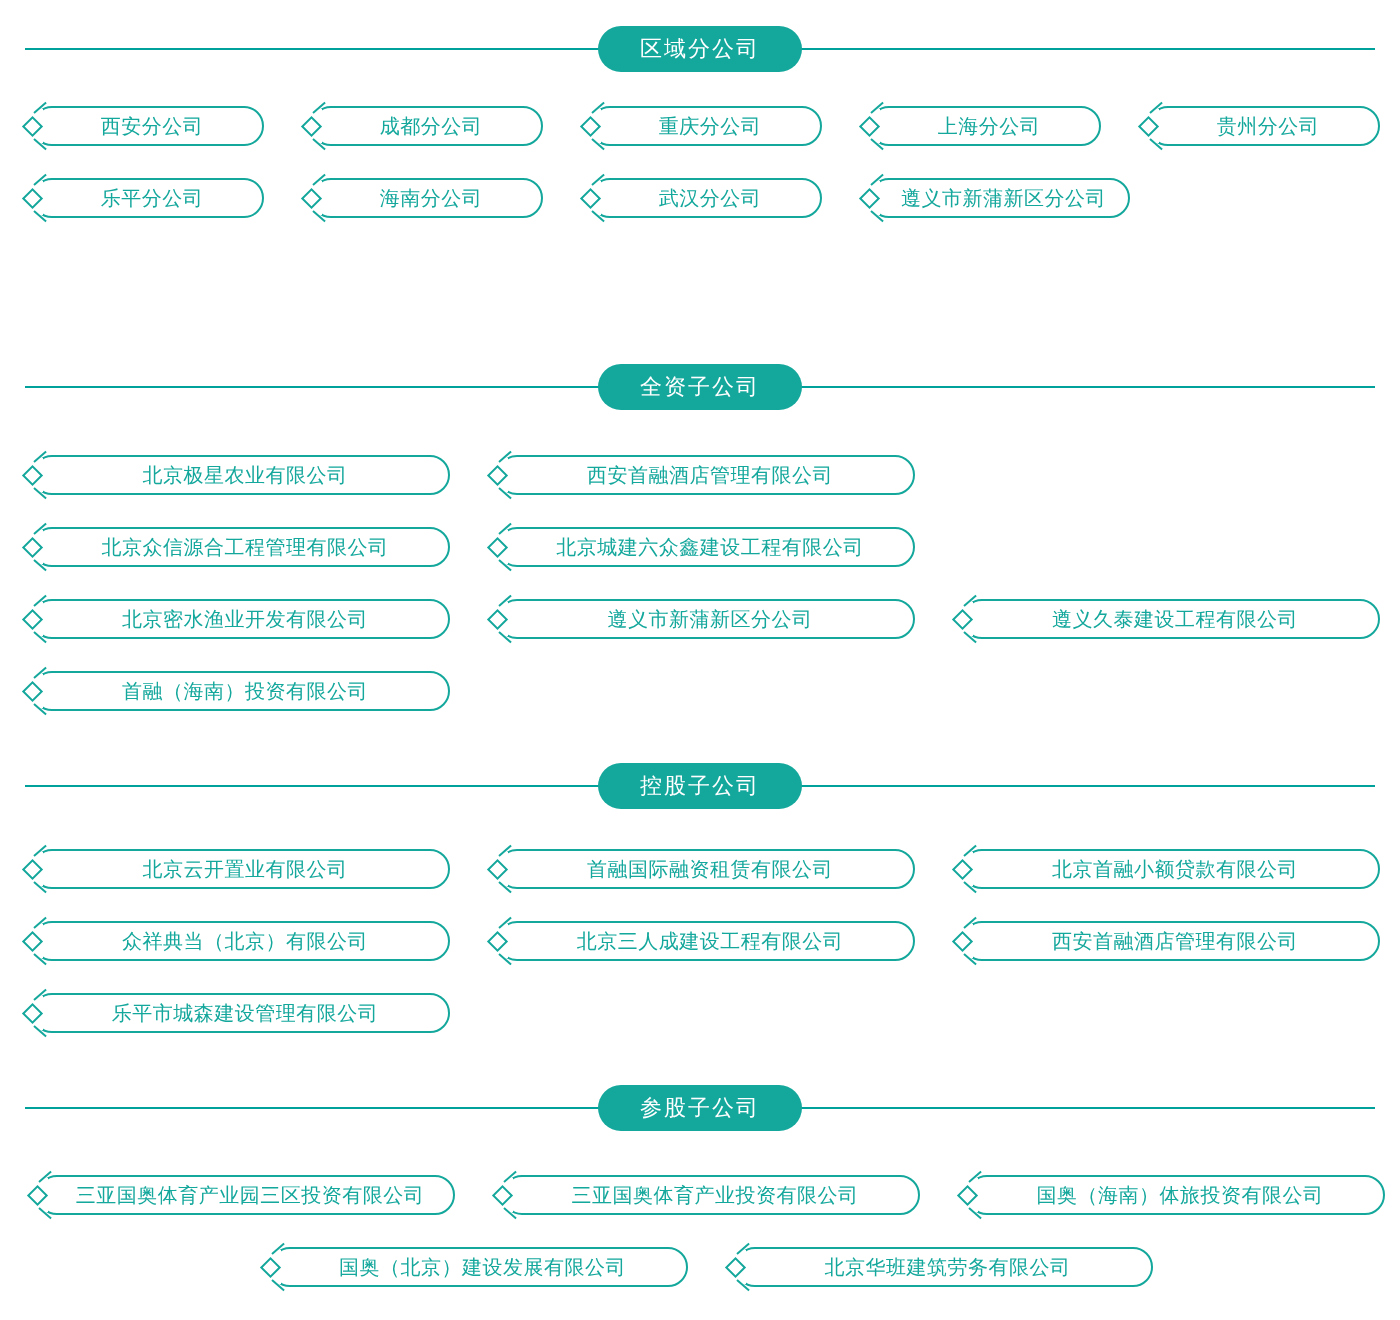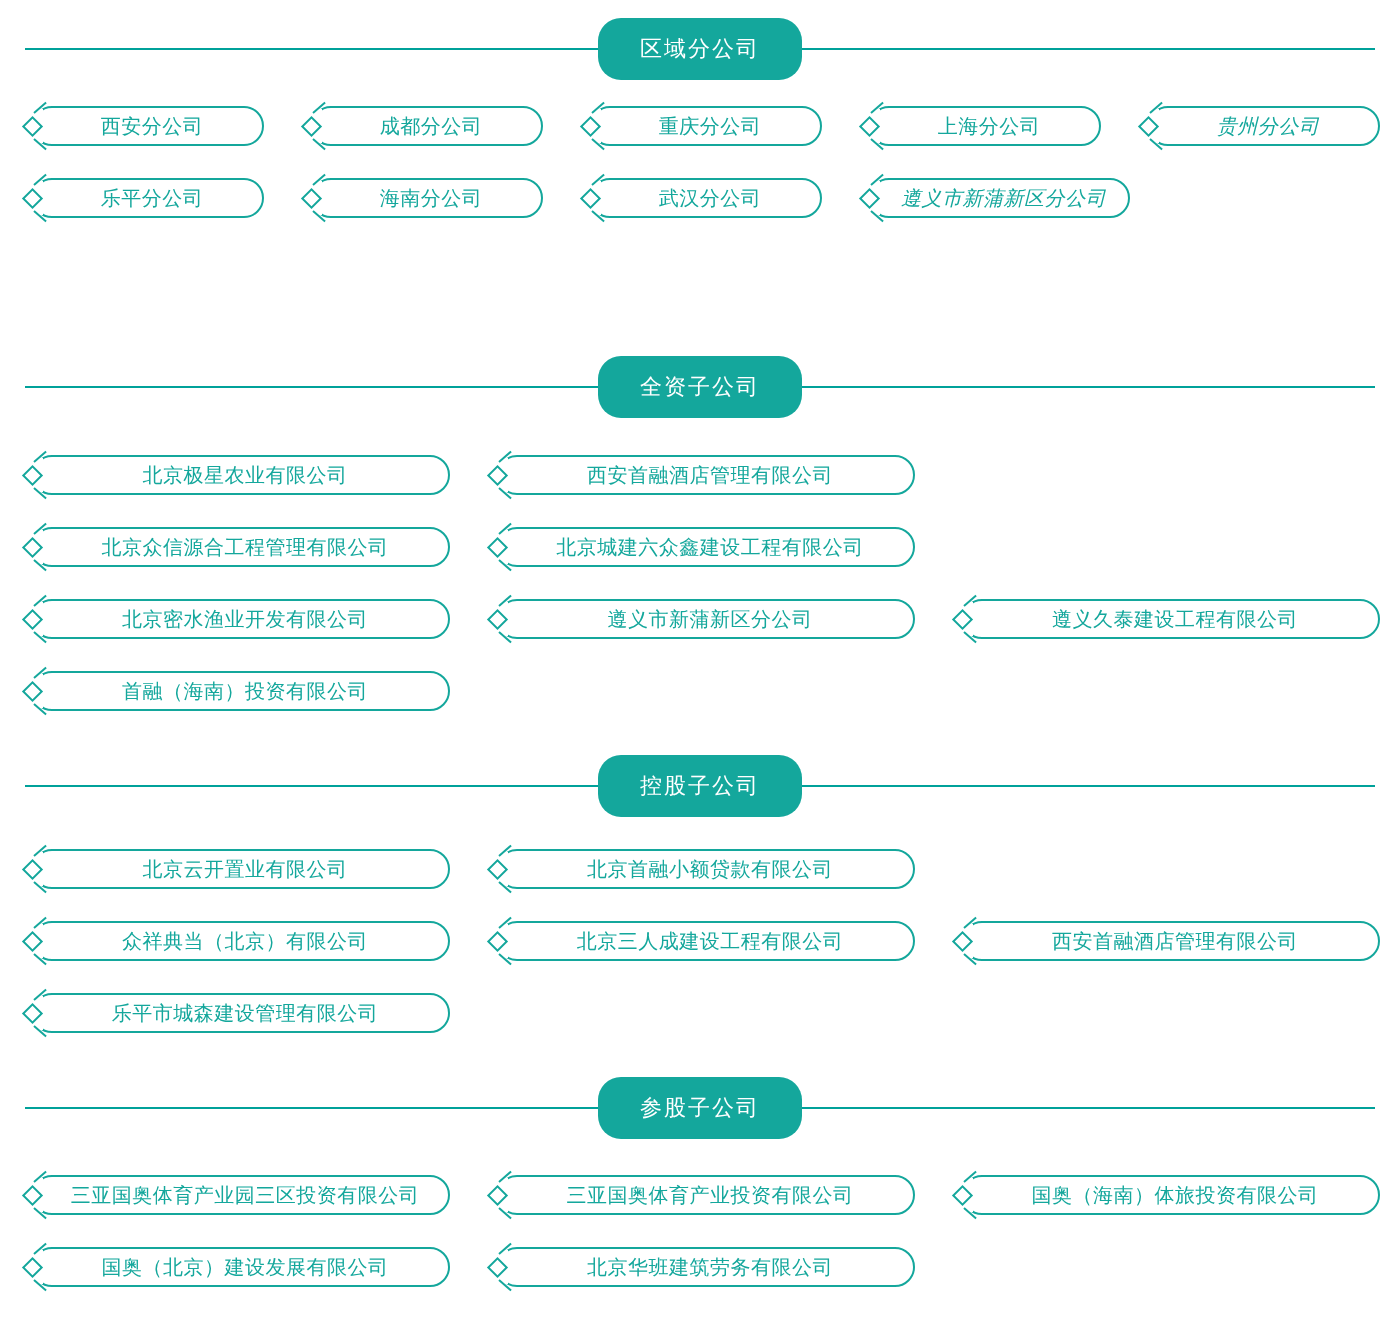--- a/index.html
+++ b/index.html
@@ -34,21 +34,21 @@
     height: 2px;
     background: #00a19a;
     transform: translateY(-1px);
   }
   .section-pill {
     position: relative;
     z-index: 2;
     background: #14a79c;
     color: #ffffff;
     border-radius: 23px;
-    height: 62px;
+    height: 46px;
     min-width: 204px;
     padding: 8px 26px;
     display: flex;
     align-items: center;
     justify-content: center;
     font-size: 22px;
     letter-spacing: 2px;
     line-height: 1;
     white-space: nowrap;
   }
@@ -134,21 +134,21 @@
     transform-origin: left center;
   }
 
   
   .group { padding-left: 25px; padding-right: 10px; border-radius: 14px; }
   .group .row { margin-bottom: 32px; }
   .group .row:last-child { margin-bottom: 0; }
 
   
   .branches .item { margin-right: 40px; }
-  .branches .item:last-child { margin-right: 0; font-style: italic; }
+  .branches .item:last-child { margin-right: 0; }
   .branches .body { min-width: 232px; }
 
   
   .cols3 .item { width: 425px; margin-right: 40px; }
   .cols3 .item:last-child { margin-right: 0; }
   .cols3 .body { width: 418px; }
 </style>
 <style>.section-pill{background:#14a79c;color:#ffffff;}.section-header .rule{background:#00a19a;}.item .diamond{border-color:#14a79c;background:#ffffff;}.item .body{border-color:#14a79c;color:#14a79c;}.item .notch{background:#ffffff;}.item .conn-top,.item .conn-bot{background:#14a79c;}</style></head>
 <body>
 
@@ -347,20 +347,29 @@
               <div class="body">
                 <span>北京云开置业有限公司</span>
               </div>
               <span class="notch"></span>
               <span class="conn-top"></span>
               <span class="conn-bot"></span>
             </div>
             <div class="item">
               <span class="diamond"></span>
               <div class="body">
+                <span>首融国际融资租赁有限公司</span>
+              </div>
+              <span class="notch"></span>
+              <span class="conn-top"></span>
+              <span class="conn-bot"></span>
+            </div>
+            <div class="item">
+              <span class="diamond"></span>
+              <div class="body">
                 <span>北京首融小额贷款有限公司</span>
               </div>
               <span class="notch"></span>
               <span class="conn-top"></span>
               <span class="conn-bot"></span>
             </div>
           </div>
           <div class="row">
             <div class="item">
               <span class="diamond"></span>
@@ -401,21 +410,21 @@
               <span class="conn-bot"></span>
             </div>
           </div>
         </div>
       </div>
       <div class="section" style="padding-top: 52px;">
         <div class="section-header">
           <div class="rule"></div>
           <div class="section-pill">参股子公司</div>
         </div>
-        <div class="group rows cols3" style="margin-top: 44px; margin-bottom: 0px;">
+        <div class="group rows cols3" style="margin-top: 44px; margin-bottom: 0px; align-items: center;">
           <div class="row">
             <div class="item">
               <span class="diamond"></span>
               <div class="body">
                 <span>三亚国奥体育产业园三区投资有限公司</span>
               </div>
               <span class="notch"></span>
               <span class="conn-top"></span>
               <span class="conn-bot"></span>
             </div>

